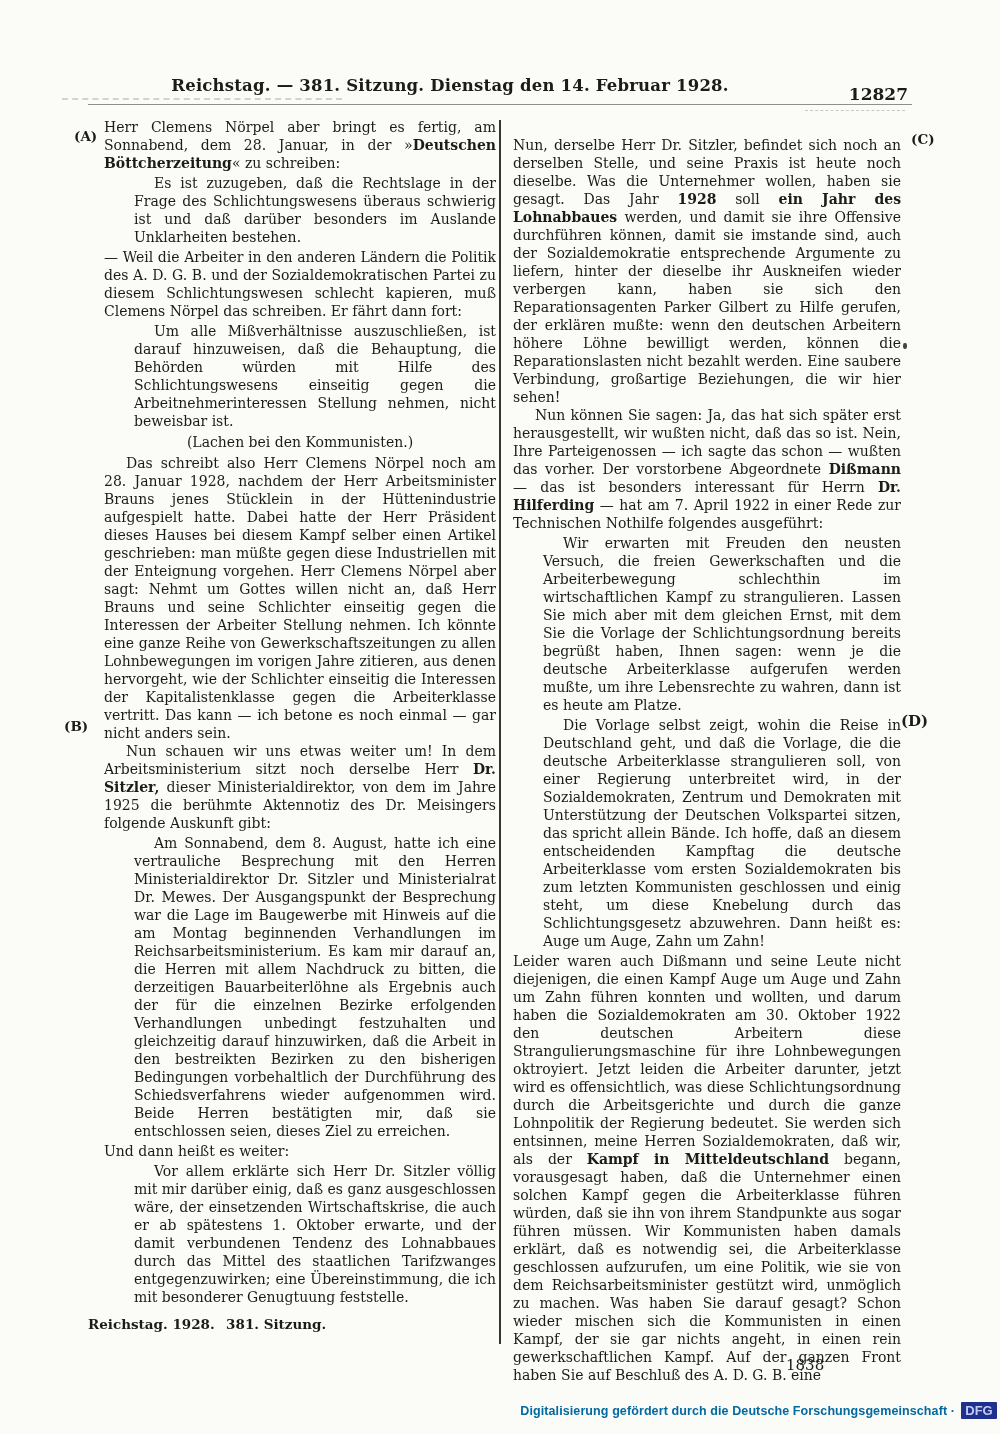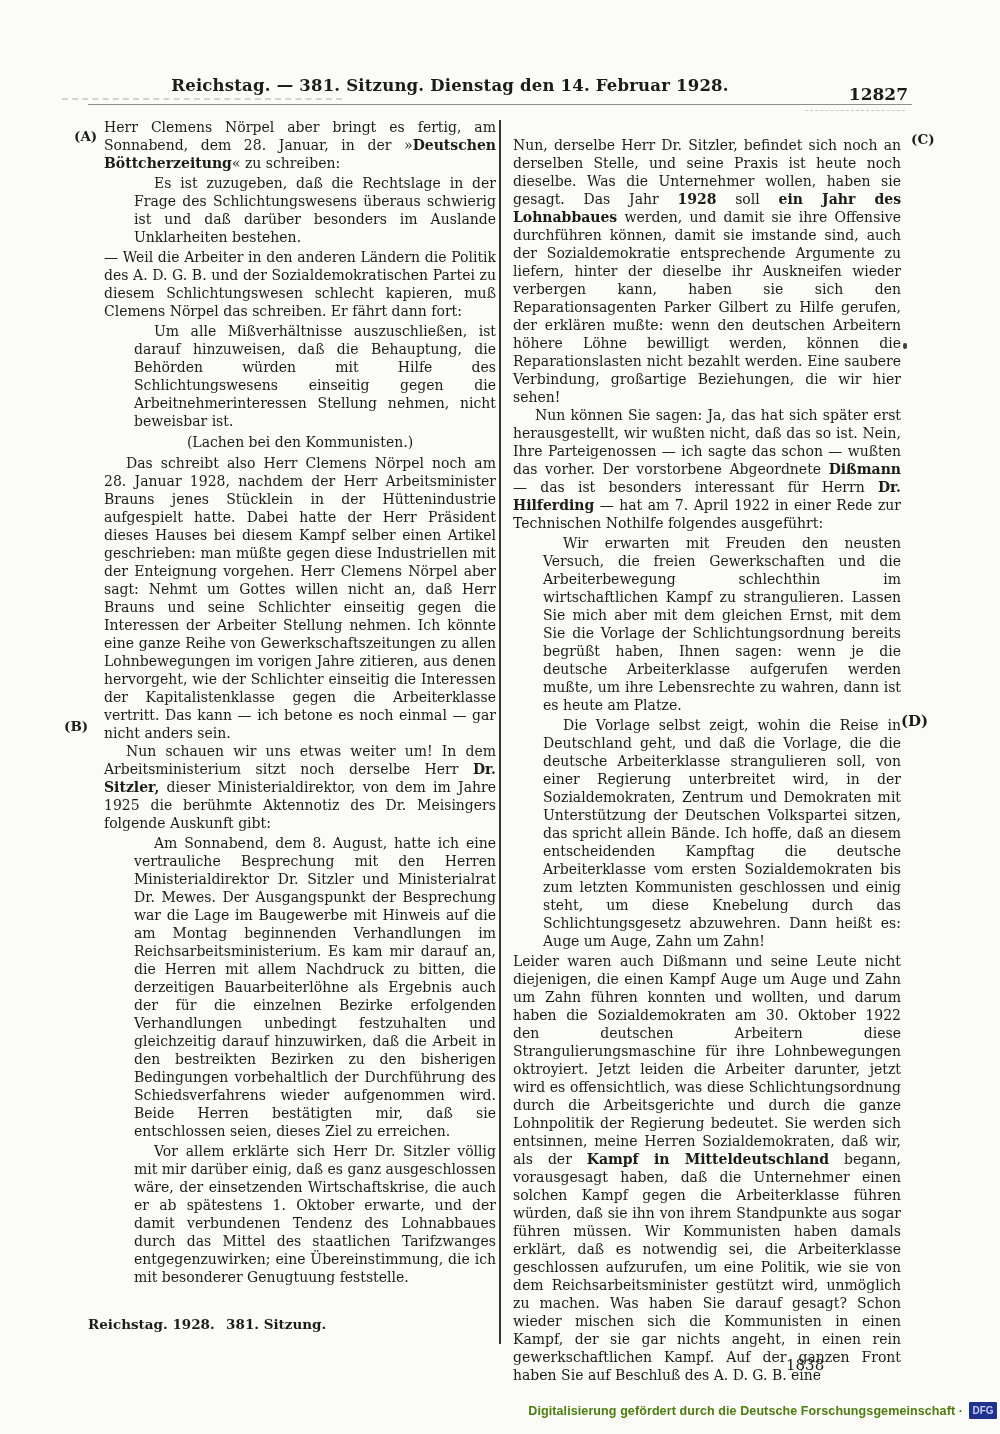--- a/index.html
+++ b/index.html
@@ -72,26 +72,26 @@
     position:absolute; top:1311px; left:786px;
     font-size:15px;
     margin-top:45px;
   }
   
   .dfg-bar {
     position:absolute; top:1402px; right:3px;
     display:flex; align-items:center;
     font-family:"Liberation Sans","DejaVu Sans",sans-serif;
   }
-  .dfg-text { font-size:12.5px; font-weight:700; color:#4d7c0f; letter-spacing:.1px; }
+  .dfg-text { font-size:12.5px; font-weight:700; color:#0369a1; letter-spacing:.1px; }
   .dfg-logo {
     display:inline-block; margin-left:6px;
-    width:28px; height:17px; line-height:17px;
+    width:36px; height:17px; line-height:17px;
     text-align:center;
-    font-size:10px; font-weight:700;
+    font-size:13px; font-weight:700;
     border-radius:1px;
   }
   
   .speck { position:absolute; width:4px; height:6px; background:#44443e; border-radius:40%; }
 </style>
 </head>
 <body>
 
 <div class="page">
 
@@ -111,20 +111,21 @@
 
   <div class="col col-left" id="col-left">
       <p class="flush">Herr Clemens Nörpel aber bringt es fertig, am Sonnabend, dem 28. Januar, in der »<b>Deutschen Böttcherzeitung</b>« zu schreiben:</p>
       <p class="quote">Es ist zuzugeben, daß die Rechtslage in der Frage des Schlichtungswesens überaus schwierig ist und daß darüber besonders im Auslande Unklarheiten bestehen.</p>
       <p class="flush">— Weil die Arbeiter in den anderen Ländern die Politik des A. D. G. B. und der Sozialdemokratischen Partei zu diesem Schlichtungswesen schlecht kapieren, muß Clemens Nörpel das schreiben. Er fährt dann fort:</p>
       <p class="quote">Um alle Mißverhältnisse auszuschließen, ist darauf hinzuweisen, daß die Behauptung, die Behörden würden mit Hilfe des Schlichtungswesens einseitig gegen die Arbeitnehmerinteressen Stellung nehmen, nicht beweisbar ist.</p>
       <p class="center">(Lachen bei den Kommunisten.)</p>
       <p class="indent">Das schreibt also Herr Clemens Nörpel noch am 28. Januar 1928, nachdem der Herr Arbeitsminister Brauns jenes Stücklein in der Hüttenindustrie aufgespielt hatte. Dabei hatte der Herr Präsident dieses Hauses bei diesem Kampf selber einen Artikel geschrieben: man müßte gegen diese Industriellen mit der Enteignung vorgehen. Herr Clemens Nörpel aber sagt: Nehmt um Gottes willen nicht an, daß Herr Brauns und seine Schlichter einseitig gegen die Interessen der Arbeiter Stellung nehmen. Ich könnte eine ganze Reihe von Gewerkschaftszeitungen zu allen Lohnbewegungen im vorigen Jahre zitieren, aus denen hervorgeht, wie der Schlichter einseitig die Interessen der Kapitalistenklasse gegen die Arbeiterklasse vertritt. Das kann — ich betone es noch einmal — gar nicht anders sein.</p>
       <p class="indent">Nun schauen wir uns etwas weiter um! In dem Arbeitsministerium sitzt noch derselbe Herr <b>Dr. Sitzler,</b> dieser Ministerialdirektor, von dem im Jahre 1925 die berühmte Aktennotiz des Dr. Meisingers folgende Auskunft gibt:</p>
       <p class="quote">Am Sonnabend, dem 8. August, hatte ich eine vertrauliche Besprechung mit den Herren Ministerialdirektor Dr. Sitzler und Ministerialrat Dr. Mewes. Der Ausgangspunkt der Besprechung war die Lage im Baugewerbe mit Hinweis auf die am Montag beginnenden Verhandlungen im Reichsarbeitsministerium. Es kam mir darauf an, die Herren mit allem Nachdruck zu bitten, die derzeitigen Bauarbeiterlöhne als Ergebnis auch der für die einzelnen Bezirke erfolgenden Verhandlungen unbedingt festzuhalten und gleichzeitig darauf hinzuwirken, daß die Arbeit in den bestreikten Bezirken zu den bisherigen Bedingungen vorbehaltlich der Durchführung des Schiedsverfahrens wieder aufgenommen wird. Beide Herren bestätigten mir, daß sie entschlossen seien, dieses Ziel zu erreichen.</p>
+      <p class="flush">Und dann heißt es weiter:</p>
       <p class="quote">Vor allem erklärte sich Herr Dr. Sitzler völlig mit mir darüber einig, daß es ganz ausgeschlossen wäre, der einsetzenden Wirtschaftskrise, die auch er ab spätestens 1. Oktober erwarte, und der damit verbundenen Tendenz des Lohnabbaues durch das Mittel des staatlichen Tarifzwanges entgegenzuwirken; eine Übereinstimmung, die ich mit besonderer Genugtuung feststelle.</p>
     </div>
   <div class="col col-right" id="col-right">
       <p class="flush">Nun, derselbe Herr Dr. Sitzler, befindet sich noch an derselben Stelle, und seine Praxis ist heute noch dieselbe. Was die Unternehmer wollen, haben sie gesagt. Das Jahr <b>1928</b> soll <b>ein Jahr des Lohnabbaues</b> werden, und damit sie ihre Offensive durchführen können, damit sie imstande sind, auch der Sozialdemokratie entsprechende Argumente zu liefern, hinter der dieselbe ihr Auskneifen wieder verbergen kann, haben sie sich den Reparationsagenten Parker Gilbert zu Hilfe gerufen, der erklären mußte: wenn den deutschen Arbeitern höhere Löhne bewilligt werden, können die Reparationslasten nicht bezahlt werden. Eine saubere Verbindung, großartige Beziehungen, die wir hier sehen!</p>
       <p class="indent">Nun können Sie sagen: Ja, das hat sich später erst herausgestellt, wir wußten nicht, daß das so ist. Nein, Ihre Parteigenossen — ich sagte das schon — wußten das vorher. Der vorstorbene Abgeordnete <b>Dißmann</b> — das ist besonders interessant für Herrn <b>Dr. Hilferding</b> — hat am 7. April 1922 in einer Rede zur Technischen Nothilfe folgendes ausgeführt:</p>
       <p class="quote">Wir erwarten mit Freuden den neusten Versuch, die freien Gewerkschaften und die Arbeiterbewegung schlechthin im wirtschaftlichen Kampf zu strangulieren. Lassen Sie mich aber mit dem gleichen Ernst, mit dem Sie die Vorlage der Schlichtungsordnung bereits begrüßt haben, Ihnen sagen: wenn je die deutsche Arbeiterklasse aufgerufen werden mußte, um ihre Lebensrechte zu wahren, dann ist es heute am Platze.</p>
       <p class="quote">Die Vorlage selbst zeigt, wohin die Reise in Deutschland geht, und daß die Vorlage, die die deutsche Arbeiterklasse strangulieren soll, von einer Regierung unterbreitet wird, in der Sozialdemokraten, Zentrum und Demokraten mit Unterstützung der Deutschen Volkspartei sitzen, das spricht allein Bände. Ich hoffe, daß an diesem entscheidenden Kampftag die deutsche Arbeiterklasse vom ersten Sozialdemokraten bis zum letzten Kommunisten geschlossen und einig steht, um diese Knebelung durch das Schlichtungsgesetz abzuwehren. Dann heißt es: Auge um Auge, Zahn um Zahn!</p>
       <p class="flush">Leider waren auch Dißmann und seine Leute nicht diejenigen, die einen Kampf Auge um Auge und Zahn um Zahn führen konnten und wollten, und darum haben die Sozialdemokraten am 30. Oktober 1922 den deutschen Arbeitern diese Strangulierungsmaschine für ihre Lohnbewegungen oktroyiert. Jetzt leiden die Arbeiter darunter, jetzt wird es offensichtlich, was diese Schlichtungsordnung durch die Arbeitsgerichte und durch die ganze Lohnpolitik der Regierung bedeutet. Sie werden sich entsinnen, meine Herren Sozialdemokraten, daß wir, als der <b>Kampf in Mitteldeutschland</b> begann, vorausgesagt haben, daß die Unternehmer einen solchen Kampf gegen die Arbeiterklasse führen würden, daß sie ihn von ihrem Standpunkte aus sogar führen müssen. Wir Kommunisten haben damals erklärt, daß es notwendig sei, die Arbeiterklasse geschlossen aufzurufen, um eine Politik, wie sie von dem Reichsarbeitsminister gestützt wird, unmöglich zu machen. Was haben Sie darauf gesagt? Schon wieder mischen sich die Kommunisten in einen Kampf, der sie gar nichts angeht, in einen rein gewerkschaftlichen Kampf. Auf der ganzen Front haben Sie auf Beschluß des A. D. G. B. eine</p>
     </div>
 

